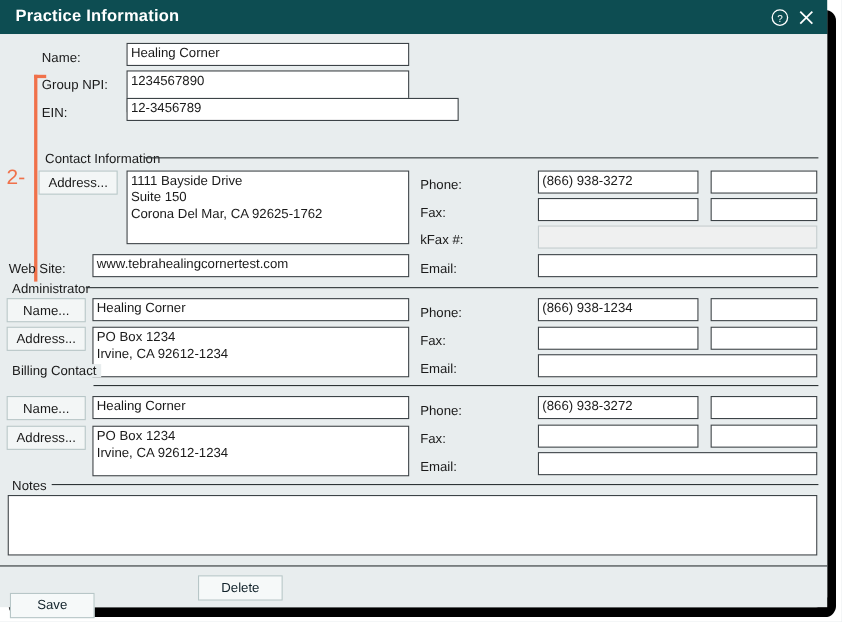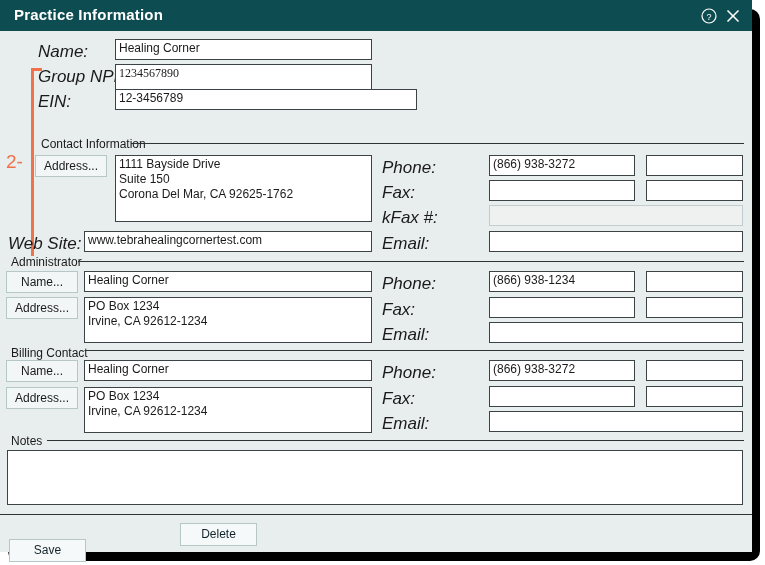--- a/index.html
+++ b/index.html
@@ -48,24 +48,23 @@
   
   #client{
     position:absolute;left:0;top:31px;
     width:752px;height:521px;
     background:#e8edee;
   }
 
   
   .lbl{
     position:absolute;
-    font-size:17px;color:#1a1a1a;
+    font-size:12px;color:#1a1a1a;
     white-space:nowrap;
     line-height:14px;
-    font-style:italic;
   }
 
   
   .tf{
     position:absolute;
     background:#ffffff;
     border:1px solid #3c4347;
     box-sizing:border-box;
     font-family:"Liberation Sans", sans-serif;
     font-size:12px;
@@ -182,21 +181,21 @@
 
   <div id="client">
 
     <div id="anno-bracket"></div>
     <div id="anno-num">2-</div>
 
     <div class="lbl" style="left:38px;top:14px;">Name:</div>
     <div class="tf" style="left:115px;top:8px;width:257px;height:21px;">Healing Corner</div>
 
     <div class="lbl" style="left:38px;top:39px;">Group NPI:</div>
-    <div class="tf" style="left:115px;top:33px;width:257px;height:38px;font-family:Liberation Serif, serif;">1234567890</div>
+    <div class="tf" style="left:115px;top:33px;width:257px;height:38px;">1234567890</div>
 
     <div class="lbl" style="left:38px;top:64px;">EIN:</div>
     <div class="tf" style="left:115px;top:58px;width:302px;height:21px;">12-3456789</div>
 
     <div class="grp-label" style="left:38px;top:107px;">Contact Information</div>
     <div class="grp-line" style="left:131px;top:112px;width:613px;"></div>
 
     <div class="minibtn" style="left:35px;top:124px;width:72px;height:22px;">Address...</div>
     <div class="ta" style="left:115px;top:124px;width:257px;height:67px;">1111 Bayside Drive
 Suite 150
@@ -233,21 +232,21 @@
     <div class="tf" style="left:489px;top:240px;width:146px;height:21px;">(866) 938-1234</div>
     <div class="tf" style="left:646px;top:240px;width:97px;height:21px;"></div>
 
     <div class="lbl" style="left:382px;top:272px;">Fax:</div>
     <div class="tf" style="left:489px;top:266px;width:146px;height:21px;"></div>
     <div class="tf" style="left:646px;top:266px;width:97px;height:21px;"></div>
 
     <div class="lbl" style="left:382px;top:297px;">Email:</div>
     <div class="tf" style="left:489px;top:291px;width:254px;height:21px;"></div>
 
-    <div class="grp-label" style="left:8px;top:300px;margin-top:16px;">Billing Contact</div>
+    <div class="grp-label" style="left:8px;top:300px;">Billing Contact</div>
     <div class="grp-line" style="left:85px;top:319px;width:659px;"></div>
 
     <div class="minibtn" style="left:6px;top:329px;width:72px;height:22px;">Name...</div>
     <div class="tf" style="left:84px;top:329px;width:288px;height:21px;">Healing Corner</div>
 
     <div class="minibtn" style="left:6px;top:356px;width:72px;height:22px;">Address...</div>
     <div class="ta" style="left:84px;top:356px;width:288px;height:46px;">PO Box 1234
 Irvine, CA 92612-1234</div>
 
     <div class="lbl" style="left:382px;top:335px;">Phone:</div>

